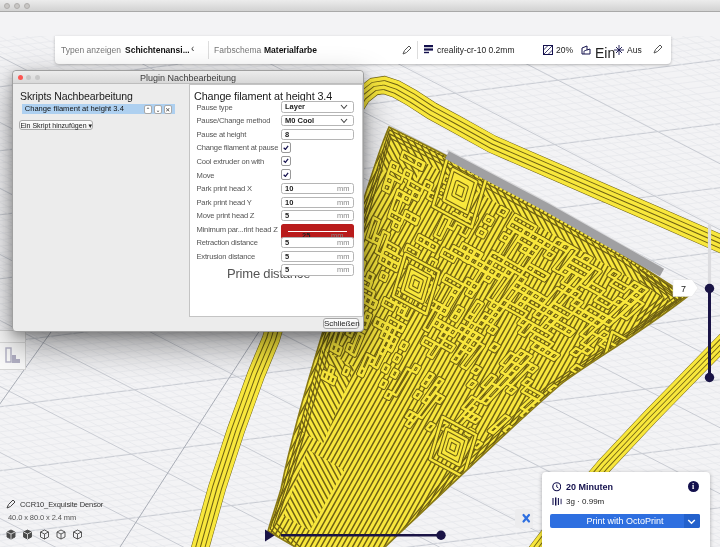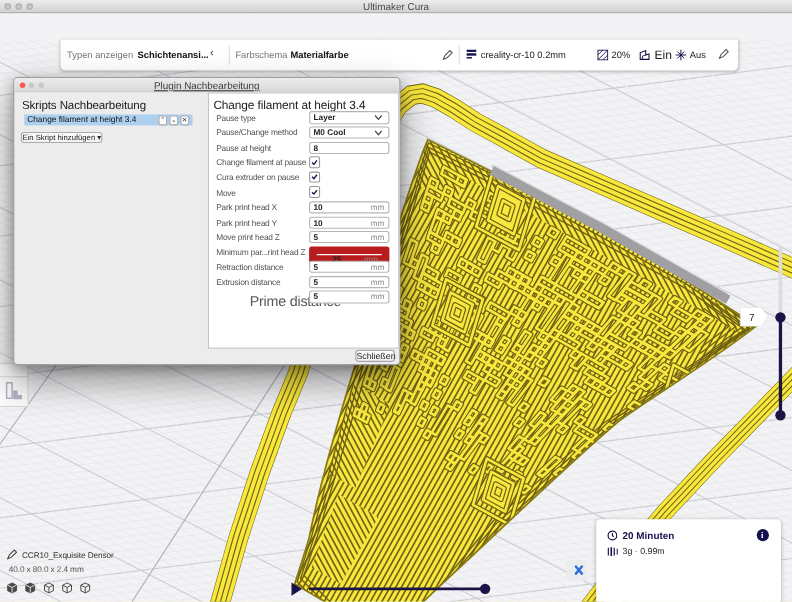--- a/index.html
+++ b/index.html
@@ -1460,21 +1460,20 @@
  <line x1="523.5" y1="515" x2="529" y2="521.5"></line>
  <line x1="529" y1="515" x2="523.5" y2="521.5"></line>
 </g>
 
 </svg>
 
 <div class="abs" style="left:0;top:0;width:720px;height:12px;background:linear-gradient(#ececec,#d2d2d2);border-bottom:1px solid #a9a9a9;">
   <div class="abs" style="left:4px;top:3px;width:6px;height:6px;border-radius:50%;background:#c9c7c5;border:0.5px solid #b0aeac;"></div>
   <div class="abs" style="left:14px;top:3px;width:6px;height:6px;border-radius:50%;background:#c9c7c5;border:0.5px solid #b0aeac;"></div>
   <div class="abs" style="left:24px;top:3px;width:6px;height:6px;border-radius:50%;background:#c9c7c5;border:0.5px solid #b0aeac;"></div>
-  <div class="abs" style="left:0;top:1px;width:720px;text-align:center;font-size:9px;color:#484848;">Ultimaker Cura</div>
 </div>
 
 
 <div class="abs" style="left:55px;top:36px;width:616px;height:28px;background:#fff;border-radius:0 0 4px 4px;box-shadow:0 1px 3px rgba(0,0,0,0.25);">
   <span class="abs" style="left:6px;top:9px;font-size:8.5px;color:#777;">Typen anzeigen</span>
   <span class="abs" style="left:70px;top:9px;font-size:8.5px;font-weight:bold;color:#111;">Schichtenansi...</span>
   <span class="abs" style="left:136px;top:7px;font-size:10px;color:#333;">‹</span>
   <div class="abs" style="left:153px;top:5px;width:1px;height:18px;background:#ddd;"></div>
   <span class="abs" style="left:159px;top:9px;font-size:8.5px;color:#777;">Farbschema</span>
   <span class="abs" style="left:209px;top:9px;font-size:8.5px;font-weight:bold;color:#111;">Materialfarbe</span>
@@ -1492,21 +1491,21 @@
   <span class="abs" style="left:382px;top:9px;font-size:8.5px;color:#222;">creality‑cr‑10 0.2mm</span>
   <svg class="abs" style="left:488px;top:9px;" width="10" height="10" viewBox="0 0 10 10">
         <rect x="0.5" y="0.5" width="9" height="9" fill="none" stroke="#13104d" stroke-width="1"></rect>
         <path d="M0.5 5 L5 0.5 M0.5 9.5 L9.5 0.5 M5 9.5 L9.5 5" stroke="#13104d" stroke-width="0.8" fill="none"></path>
       </svg>
   <span class="abs" style="left:501px;top:9px;font-size:8.5px;color:#222;">20%</span>
   <svg class="abs" style="left:526px;top:9px;" width="10" height="10" viewBox="0 0 10 10">
         <path d="M1 9 V3 L6 1 V5 L9 4 V9 Z" fill="none" stroke="#13104d" stroke-width="1"></path>
         <path d="M3 9 V6 l3 -1" stroke="#13104d" stroke-width="0.8" fill="none"></path>
       </svg>
-  <span class="abs" style="left:540px;top:9px;font-size:11px;color:#222;">Ein</span>
+  <span class="abs" style="left:540px;top:9px;font-size:14px;color:#222;">Ein</span>
   <svg class="abs" style="left:559px;top:9px;" width="10" height="10" viewBox="0 0 10 10">
         <path d="M5 0 V10 M0 5 H10 M2 2 L8 8 M8 2 L2 8" stroke="#13104d" stroke-width="0.9"></path>
       </svg>
   <span class="abs" style="left:572px;top:9px;font-size:8.5px;color:#222;">Aus</span>
   <svg class="abs" style="left:598px;top:8px;" width="10" height="10" viewBox="0 0 10 10">
         <path d="M1 9 L2.5 5.5 L7 1 L9 3 L4.5 7.5 Z" fill="none" stroke="#555" stroke-width="1"></path>
       </svg>
 </div>
 
 <div class="abs" style="left:0;top:330px;width:26px;height:40px;background:#fbfbfb;border:1px solid #d8d8d8;border-left:none;">
@@ -1515,21 +1514,21 @@
         <rect x="1" y="1" width="5" height="14" fill="none" stroke="#b3b1c5" stroke-width="1.4"></rect>
         <path d="M7 8 h4 v4 h4 v4 H7 Z" fill="#b3b1c5"></path>
       </svg>
 </div>
 
 <div class="abs" style="left:12px;top:70px;width:352px;height:262px;background:#ececec;border:1px solid #9f9f9f;border-radius:4px;box-shadow:0 14px 34px rgba(0,0,0,0.42), 0 3px 10px rgba(0,0,0,0.25);">
   <div class="abs" style="left:0;top:0;width:350px;height:13px;background:linear-gradient(#ececec,#d8d8d8);border-bottom:1px solid #bdbdbd;border-radius:4px 4px 0 0;">
     <div class="abs" style="left:4.5px;top:4px;width:5px;height:5px;border-radius:50%;background:#fc5652;"></div>
     <div class="abs" style="left:13px;top:4px;width:5px;height:5px;border-radius:50%;background:#c8c8c8;"></div>
     <div class="abs" style="left:21.5px;top:4px;width:5px;height:5px;border-radius:50%;background:#c8c8c8;"></div>
-    <div class="abs" style="left:0;top:2px;width:100%;text-align:center;font-size:9px;color:#3c3c3c;text-decoration:underline;">Plugin Nachbearbeitung</div>
+    <div class="abs" style="left:0;top:2px;width:100%;text-align:center;font-size:9px;color:#3c3c3c;">Plugin Nachbearbeitung</div>
   </div>
   <div class="abs" style="left:7px;top:19px;font-size:10.5px;letter-spacing:-0.1px;color:#1a1a1a;">Skripts Nachbearbeitung</div>
   <div class="abs" style="left:8.7px;top:33.3px;width:153px;height:10px;background:#aed0f0;font-size:7.6px;line-height:10px;color:#111;padding-left:3px;">Change filament at height 3.4</div>
   <div class="abs" style="left:131px;top:33.5px;width:8px;height:9px;background:#fff;border:1px solid #a9a9a9;border-radius:2px;font-size:6px;line-height:8px;text-align:center;color:#333;">⌃</div>
   <div class="abs" style="left:141px;top:33.5px;width:8px;height:9px;background:#fff;border:1px solid #a9a9a9;border-radius:2px;font-size:6px;line-height:8px;text-align:center;color:#333;">⌄</div>
   <div class="abs" style="left:150.8px;top:33.5px;width:8px;height:9px;background:#fff;border:1px solid #a9a9a9;border-radius:2px;font-size:6px;line-height:8px;text-align:center;color:#333;">✕</div>
   <div class="abs" style="left:6.2px;top:48.6px;width:74px;height:10.5px;background:linear-gradient(#fdfdfd,#f1f1f1);border:1px solid #ababab;border-radius:3px;font-size:7px;line-height:9.5px;text-align:center;color:#222;white-space:nowrap;">Ein Skript hinzufügen ▾</div>
 
   <div class="abs" style="left:176px;top:13px;width:173.5px;height:233px;background:#fff;border:1px solid #c4c4c4;">
     <div class="abs" style="left:4px;top:5px;font-size:10.8px;letter-spacing:-0.1px;color:#1a1a1a;">Change filament at height 3.4</div>
@@ -1543,21 +1542,21 @@
         <svg class="abs" style="left:150px;top:33.0px;" width="8" height="6" viewBox="0 0 8 6">
           <path d="M1 1 L4 4.5 L7 1" stroke="#444" stroke-width="1.1" fill="none"></path>
         </svg>
         <div class="abs" style="left:6.5px;top:44.8px;font-size:7.6px;letter-spacing:-0.2px;color:#555;white-space:nowrap;">Pause at height</div>
         <div class="abs" style="left:91px;top:43.6px;width:72.5px;height:11.2px;background:#fff;border:1px solid #b5b5b5;border-radius:2.5px;font-size:7.5px;font-weight:bold;line-height:10.5px;color:#222;padding-left:3px;">8</div>
         <div class="abs" style="left:6.5px;top:58.3px;font-size:7.6px;letter-spacing:-0.2px;color:#555;white-space:nowrap;">Change filament at pause</div>
         <div class="abs" style="left:91px;top:57.1px;width:10px;height:10.5px;background:#fff;border:1px solid #999;border-radius:2px;"></div>
         <svg class="abs" style="left:93px;top:59.6px;" width="6" height="5.5" viewBox="0 0 7 6">
           <path d="M0.8 3 L2.8 5 L6 0.8" stroke="#13104d" stroke-width="1.4" fill="none"></path>
         </svg>
-        <div class="abs" style="left:6.5px;top:71.9px;font-size:7.6px;letter-spacing:-0.2px;color:#555;white-space:nowrap;">Cura extruder on pause</div>
+        <div class="abs" style="left:6.5px;top:71.9px;font-size:7.6px;letter-spacing:-0.2px;color:#555;white-space:nowrap;">Cool extruder on with</div>
         <div class="abs" style="left:91px;top:70.7px;width:10px;height:10.5px;background:#fff;border:1px solid #999;border-radius:2px;"></div>
         <svg class="abs" style="left:93px;top:73.2px;" width="6" height="5.5" viewBox="0 0 7 6">
           <path d="M0.8 3 L2.8 5 L6 0.8" stroke="#13104d" stroke-width="1.4" fill="none"></path>
         </svg>
         <div class="abs" style="left:6.5px;top:85.5px;font-size:7.6px;letter-spacing:-0.2px;color:#555;white-space:nowrap;">Move</div>
         <div class="abs" style="left:91px;top:84.3px;width:10px;height:10.5px;background:#fff;border:1px solid #999;border-radius:2px;"></div>
         <svg class="abs" style="left:93px;top:86.8px;" width="6" height="5.5" viewBox="0 0 7 6">
           <path d="M0.8 3 L2.8 5 L6 0.8" stroke="#13104d" stroke-width="1.4" fill="none"></path>
         </svg>
         <div class="abs" style="left:6.5px;top:99.1px;font-size:7.6px;letter-spacing:-0.2px;color:#555;white-space:nowrap;">Park print head X</div>
@@ -1617,14 +1616,21 @@
   <div class="abs" style="left:145.5px;top:9px;width:11px;height:11px;border-radius:50%;background:#13104d;color:#fff;text-align:center;font-size:8px;line-height:11px;font-weight:bold;font-family:'Liberation Serif',serif;">i</div>
   <svg class="abs" style="left:9.5px;top:25px;" width="11" height="9" viewBox="0 0 12 10">
         <g stroke="#13104d" fill="none">
           <path d="M1 1 V9" stroke-width="1.2"></path>
           <path d="M4 0.5 V9.5" stroke-width="1.6"></path>
           <path d="M7 1 V9" stroke-width="1.2"></path>
           <path d="M10 2 V8" stroke-width="1"></path>
         </g>
       </svg>
   <div class="abs" style="left:24px;top:24.5px;font-size:8px;color:#222;">3g · 0.99m</div>
+  <div class="abs" style="left:8px;top:42px;width:150px;height:14px;background:#2e6fe0;border-radius:2px;">
+    <div class="abs" style="left:0;top:0;width:150px;height:14px;text-align:center;font-size:9px;color:#fff;line-height:14px;">Print with OctoPrint</div>
+    <div class="abs" style="left:134px;top:0;width:16px;height:14px;background:#2361cc;border-radius:0 2px 2px 0;"></div>
+    <svg class="abs" style="left:137px;top:4.5px;" width="9" height="6" viewBox="0 0 11 7">
+          <path d="M1.5 1 L5.5 5 L9.5 1" stroke="#fff" stroke-width="1.8" fill="none"></path>
+        </svg>
+  </div>
 </div>
 
 </div>
 </body></html>

